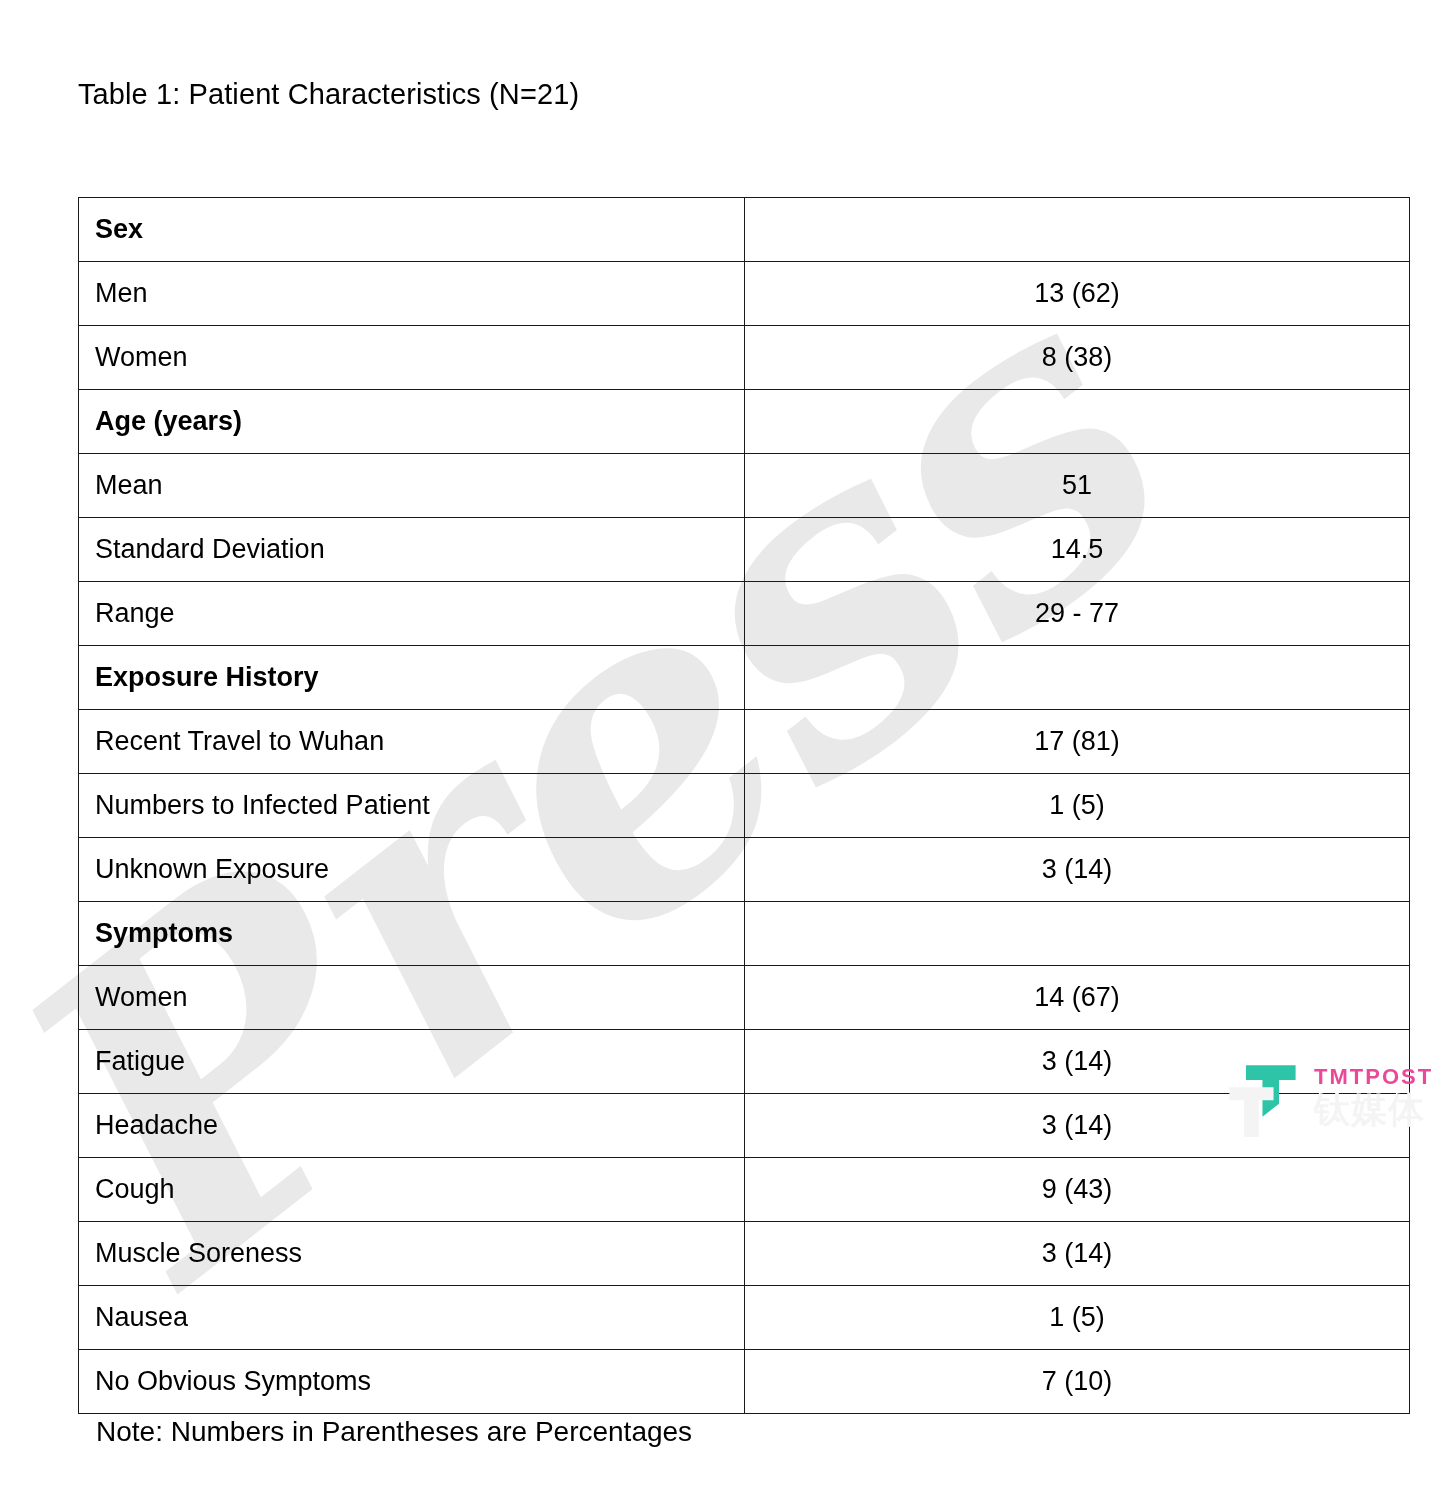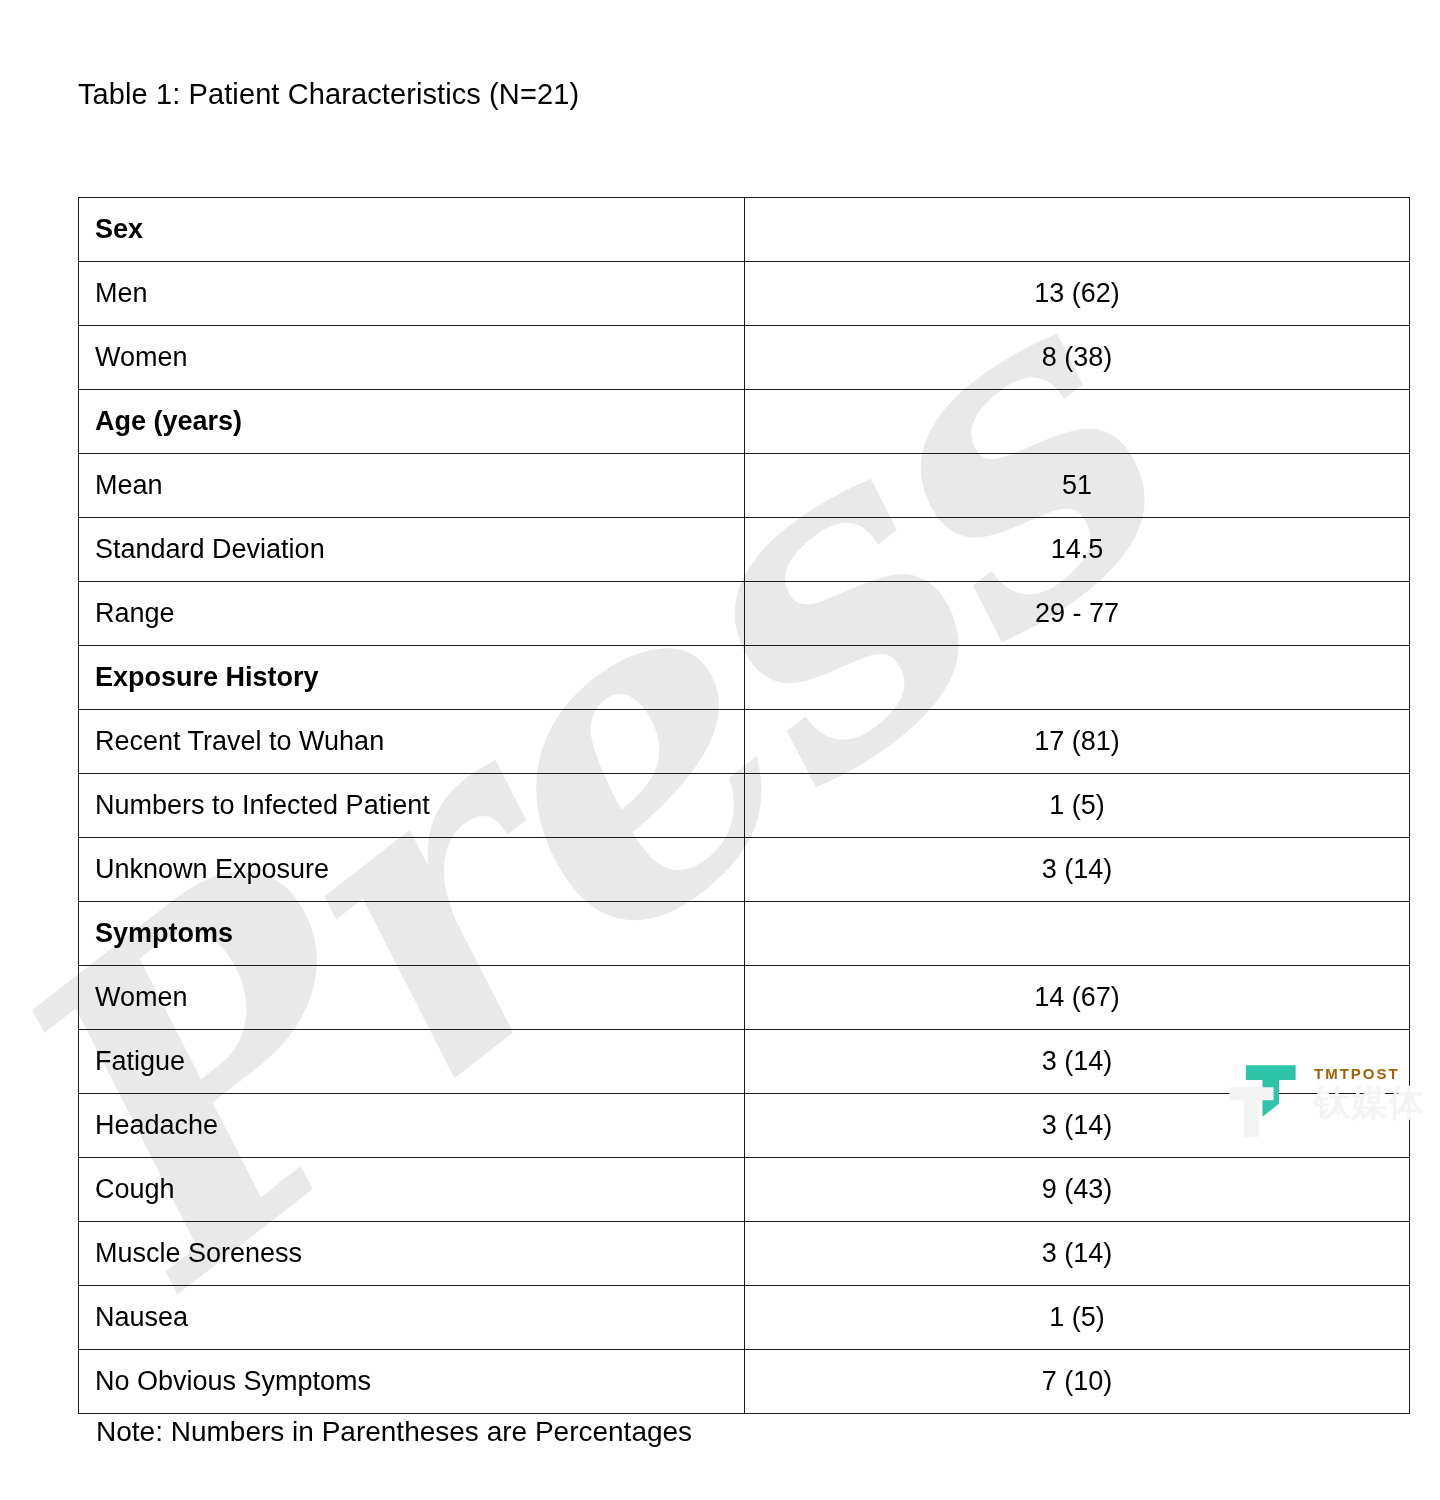--- a/index.html
+++ b/index.html
@@ -117,24 +117,24 @@
     width: 92px;
     height: 92px;
   }
   #brand-text-block {
     position: absolute;
     left: 102px;
     top: 14px;
     width: 118px;
   }
   #brand-name-en {
-    font-size: 15px;
+    font-size: 22px;
     font-weight: 700;
     letter-spacing: 2px;
-    color: #a16207;
+    color: #ec4899;
     line-height: 1;
   }
   #brand-name-cn {
     margin-top: 4px;
     font-size: 36px;
     font-weight: 700;
     letter-spacing: 1px;
     color: #f4f4f4;
     line-height: 1;
     font-family: "DejaVu Sans", sans-serif;

